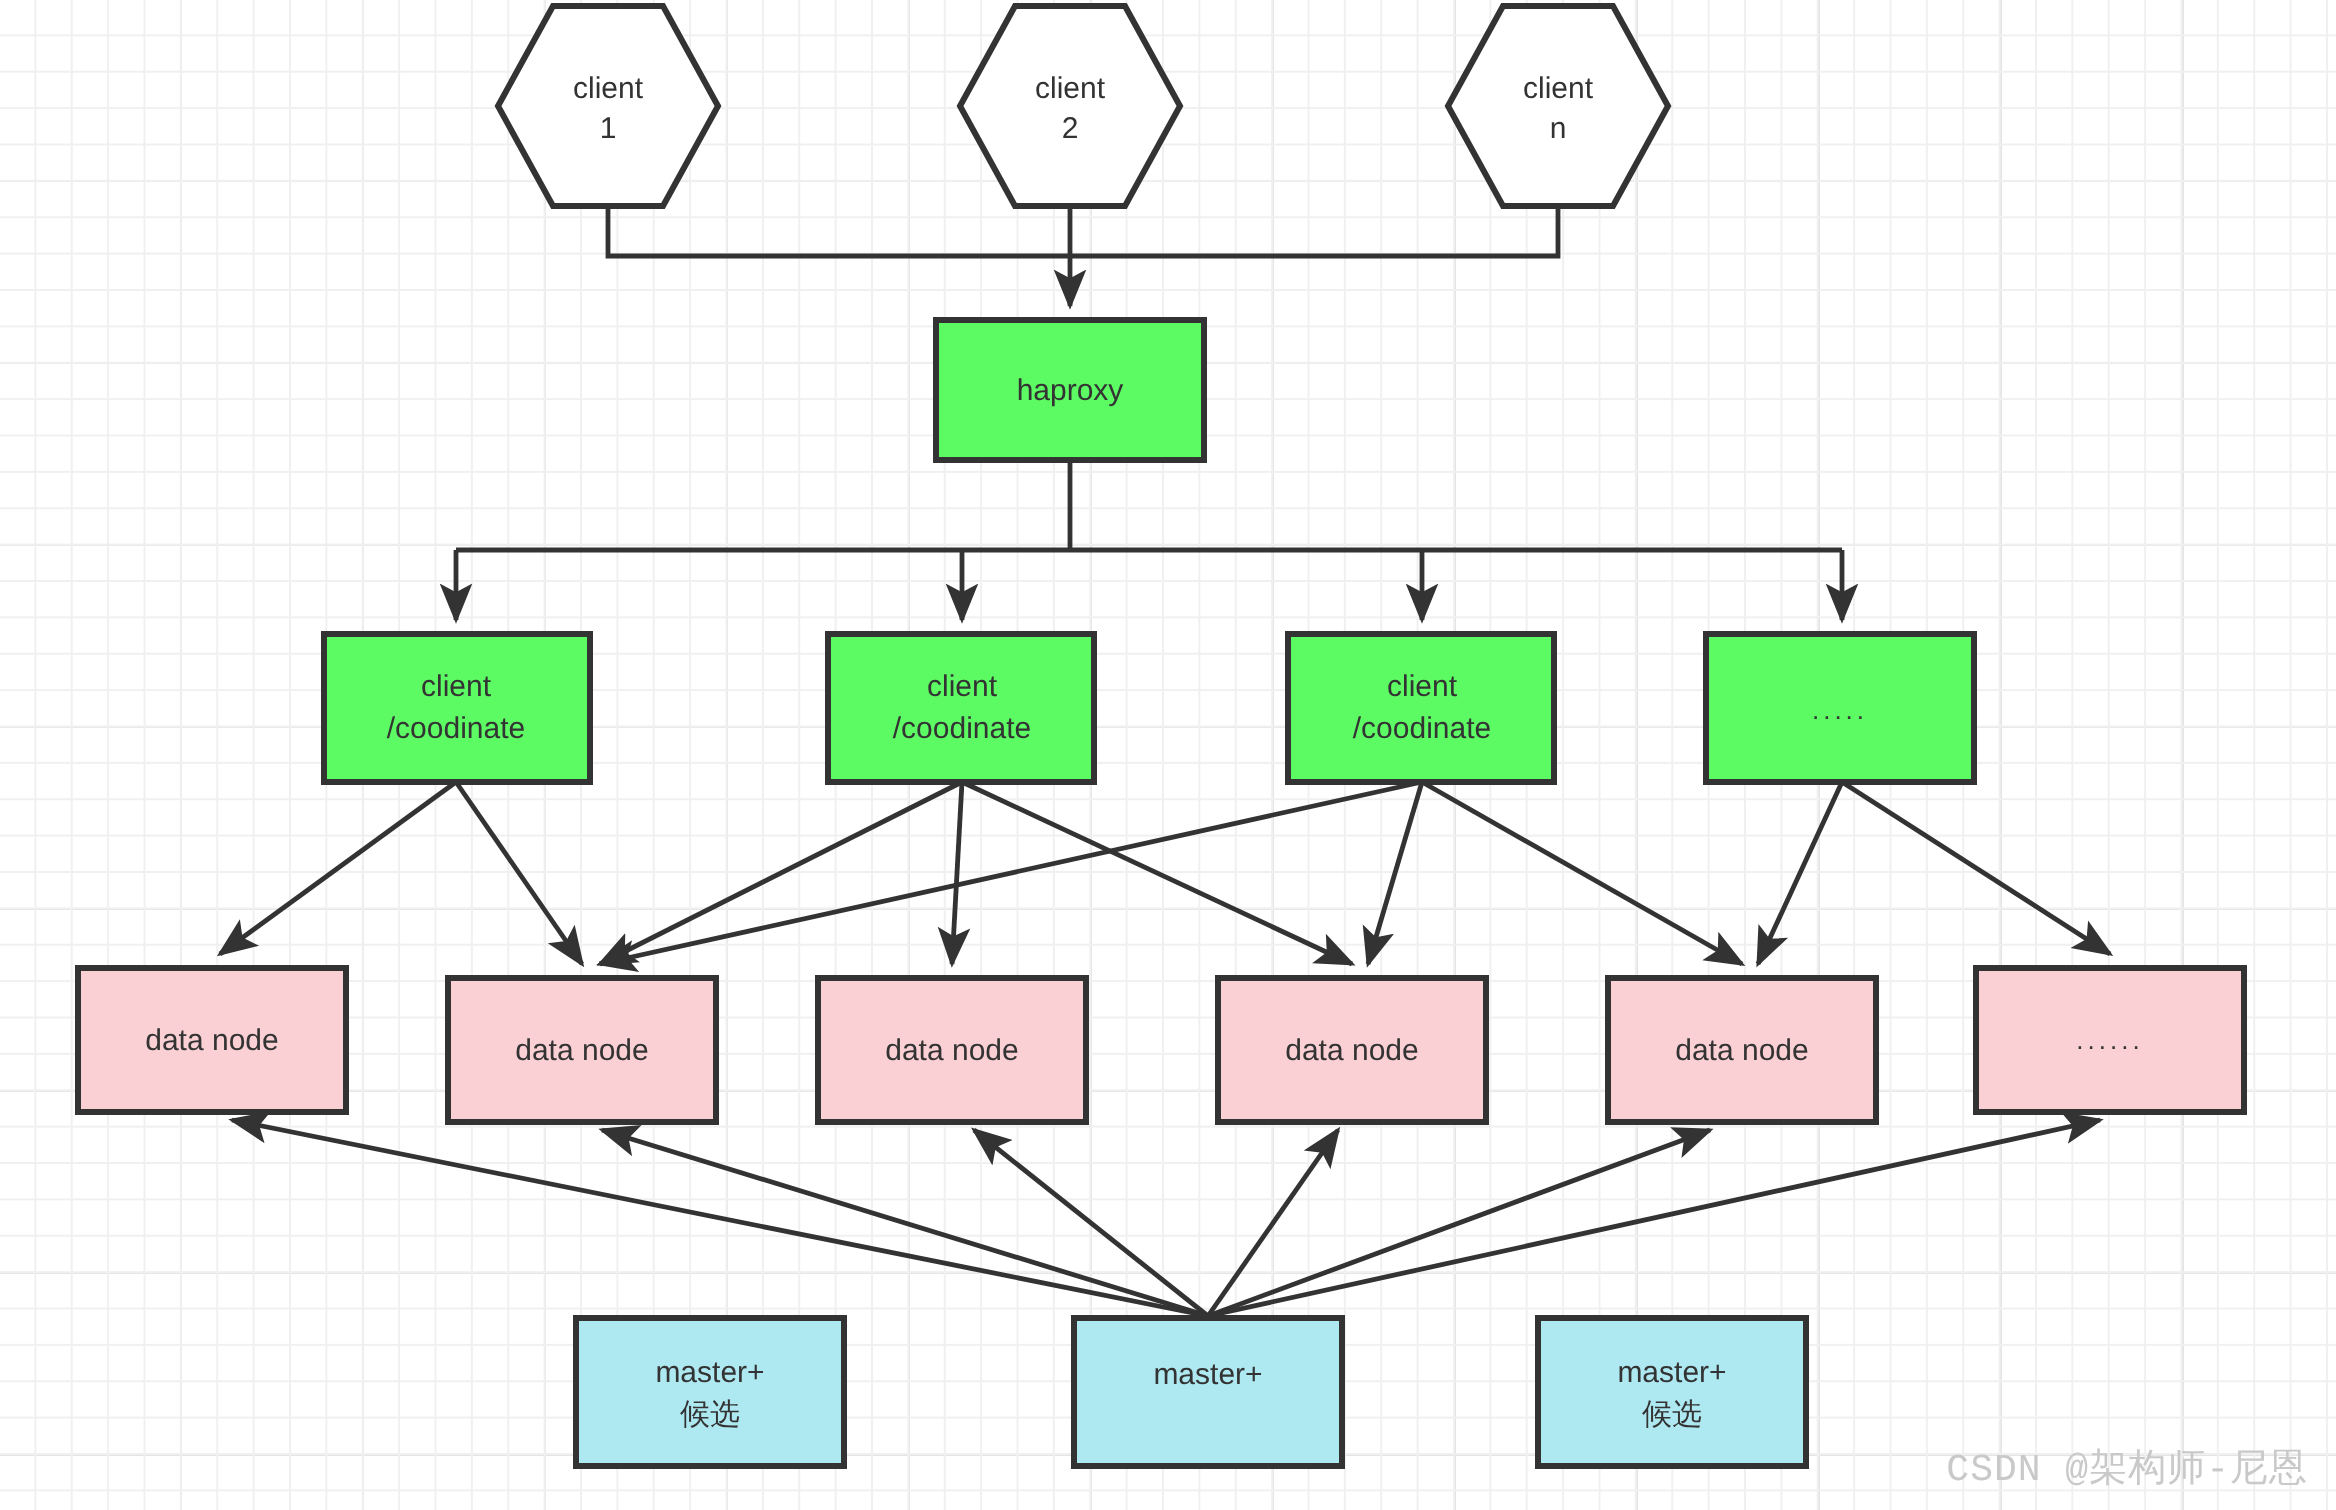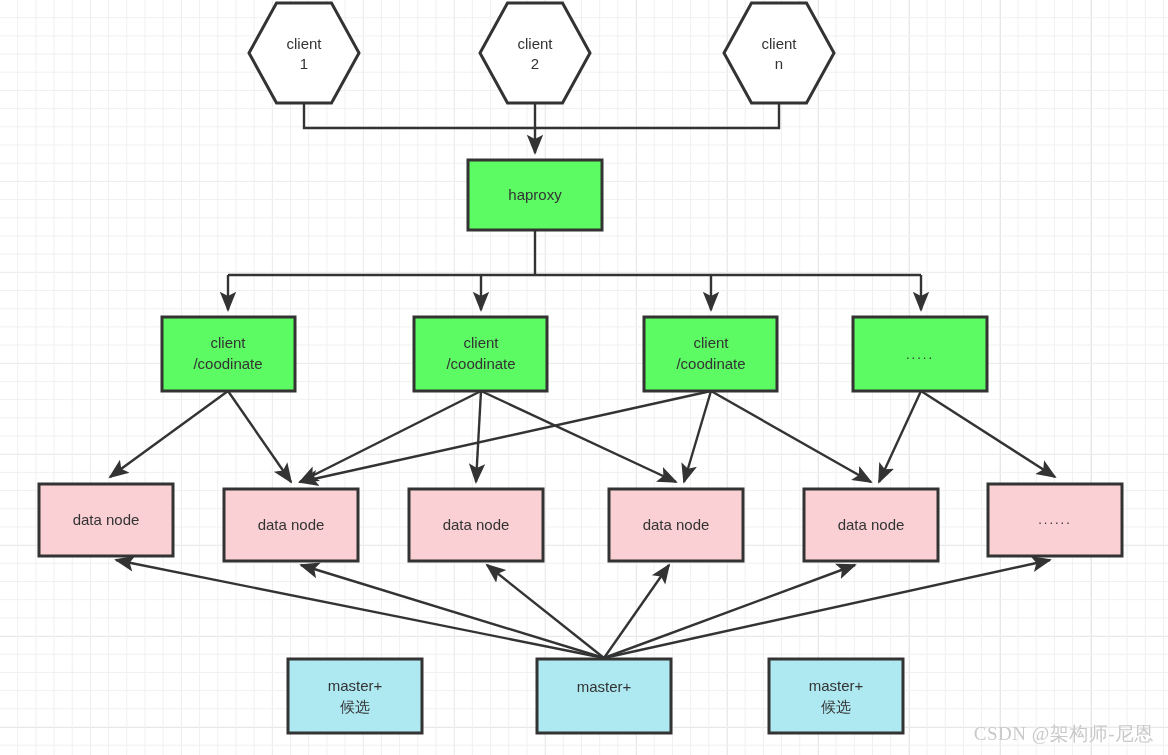--- a/index.html
+++ b/index.html
@@ -60,21 +60,21 @@
   .node-label.dots {
     font-size: 13px;
     letter-spacing: 2px;
   }
   .watermark {
     position: absolute;
     right: 14px;
     bottom: 8px;
     color: #c9c9c9;
     font-size: 19px;
-    font-family: Liberation Serif, serif;
+    font-family: Liberation Mono, monospace;
     letter-spacing: 0.5px;
     white-space: nowrap;
     user-select: none;
     text-align: center;
   }
 </style>
 </head>
 <body>
 
 <div id="canvas">

